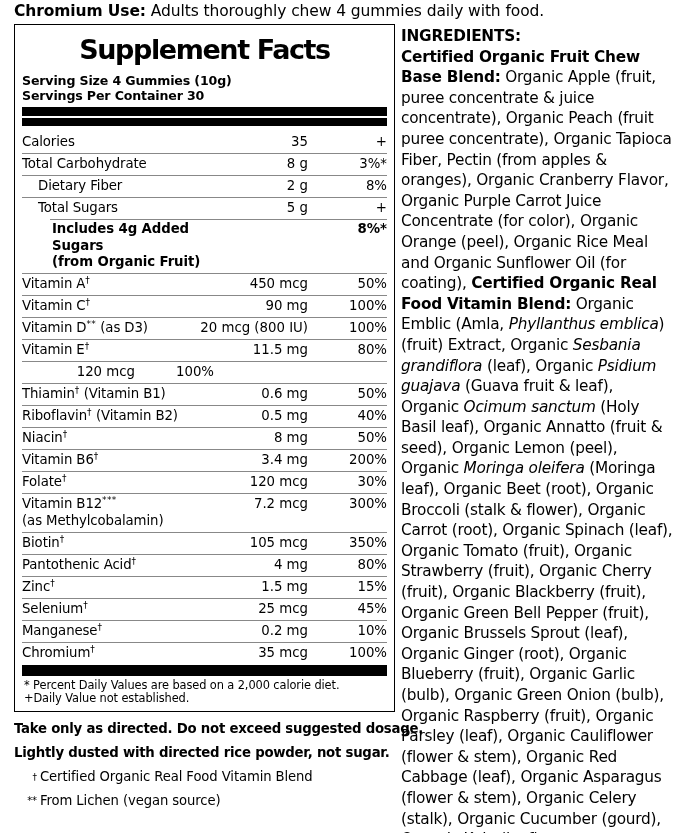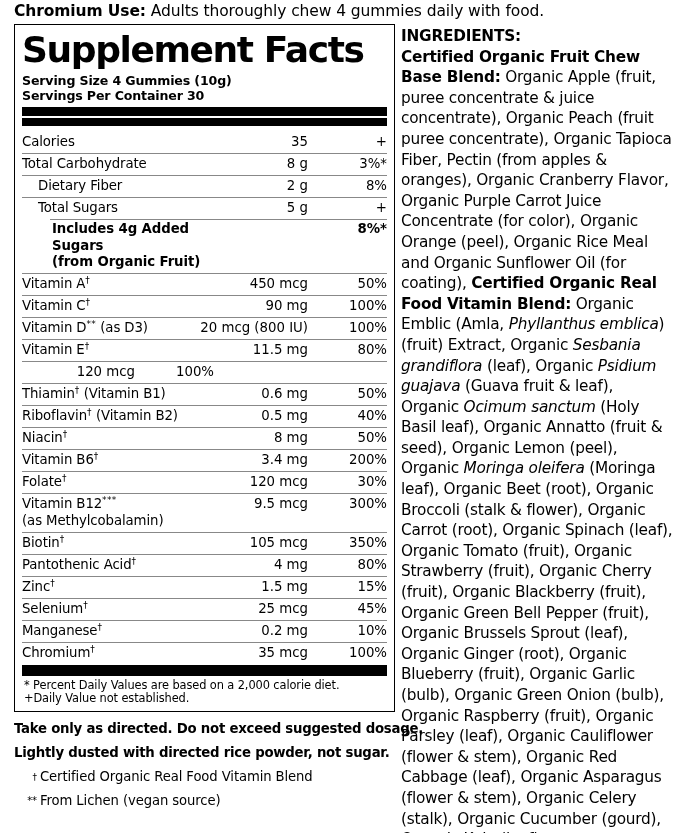--- a/index.html
+++ b/index.html
@@ -42,25 +42,26 @@
     left: 14px; top: 2px;
     width: 381px;
   }
   .sf-box {
     border: 1.6px solid #000;
     padding: 2px 7px 3px 7px;
     background: #fff;
   }
   .sf-title {
     font-weight: bold;
-    font-size: 36px;
+    font-size: 27px;
     line-height: 44px;
     letter-spacing: -1.4px;
     margin: 1px 0 1px 0;
     white-space: nowrap;
+    text-align: center;
   }
   .sf-serving {
     font-weight: bold;
     font-size: 12.6px;
     line-height: 15px;
     letter-spacing: -0.15px;
     white-space: nowrap;
   }
 
   .bar-thick { height: 9px; background: #000; margin-top: 4px; }
@@ -259,21 +260,21 @@
               <div class="amt">3.4 mg</div>
               <div class="dv">200%</div>
             </div>
             <div class="nrow">
               <div class="nm">Folate<span class="sup">†</span></div>
               <div class="amt">120 mcg</div>
               <div class="dv">30%</div>
             </div>
             <div class="nrow">
               <div class="nm">Vitamin B12<span class="sup">***</span><span class="sub2">(as Methylcobalamin)</span></div>
-              <div class="amt">9.5 mcg</div>
+              <div class="amt">7.2 mcg</div>
               <div class="dv">300%</div>
             </div>
             <div class="nrow">
               <div class="nm">Biotin<span class="sup">†</span></div>
               <div class="amt">105 mcg</div>
               <div class="dv">350%</div>
             </div>
             <div class="nrow">
               <div class="nm">Pantothenic Acid<span class="sup">†</span></div>
               <div class="amt">4 mg</div>

